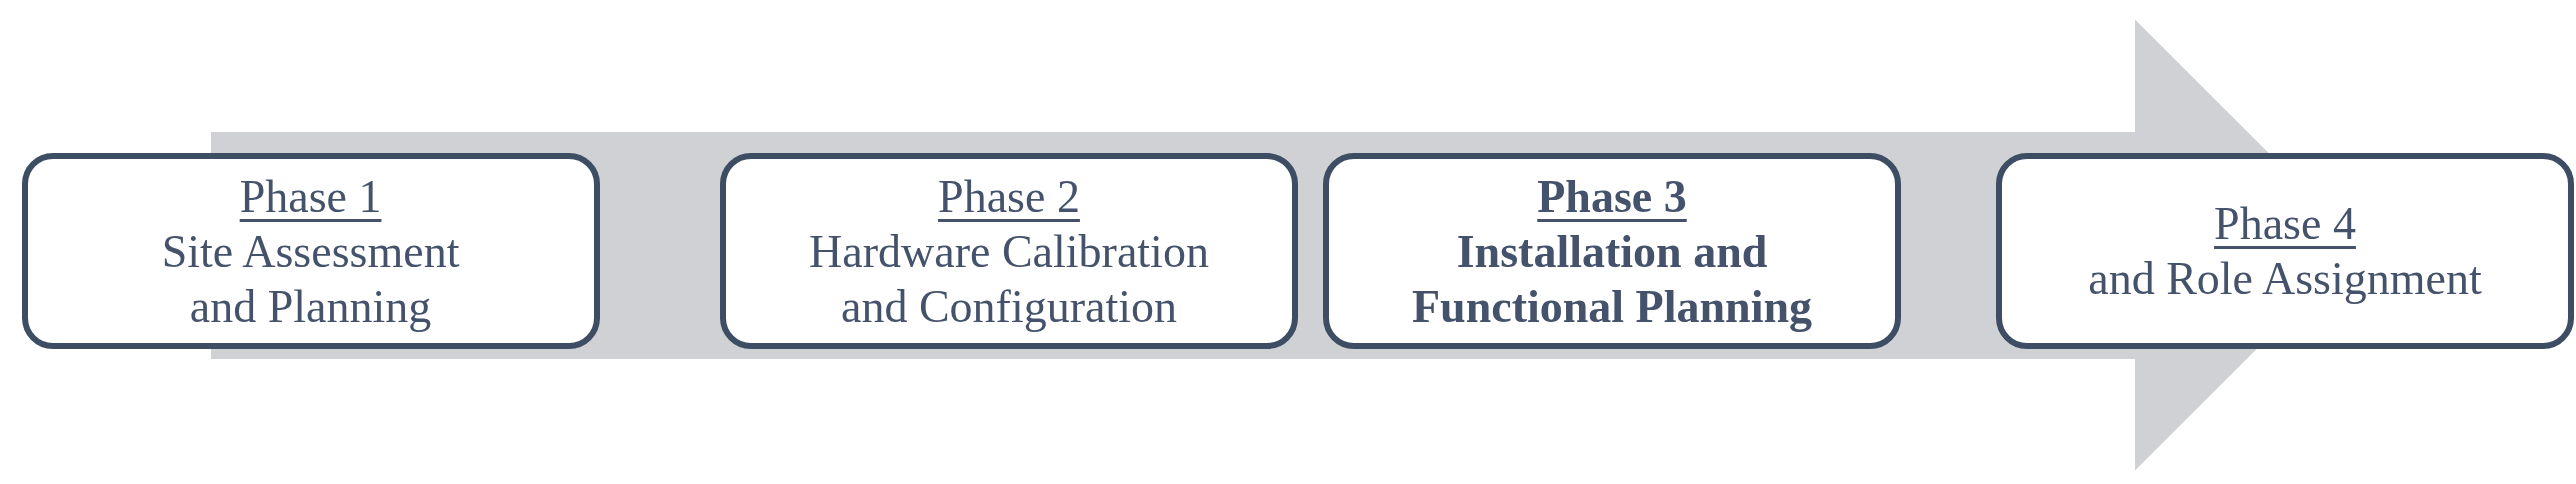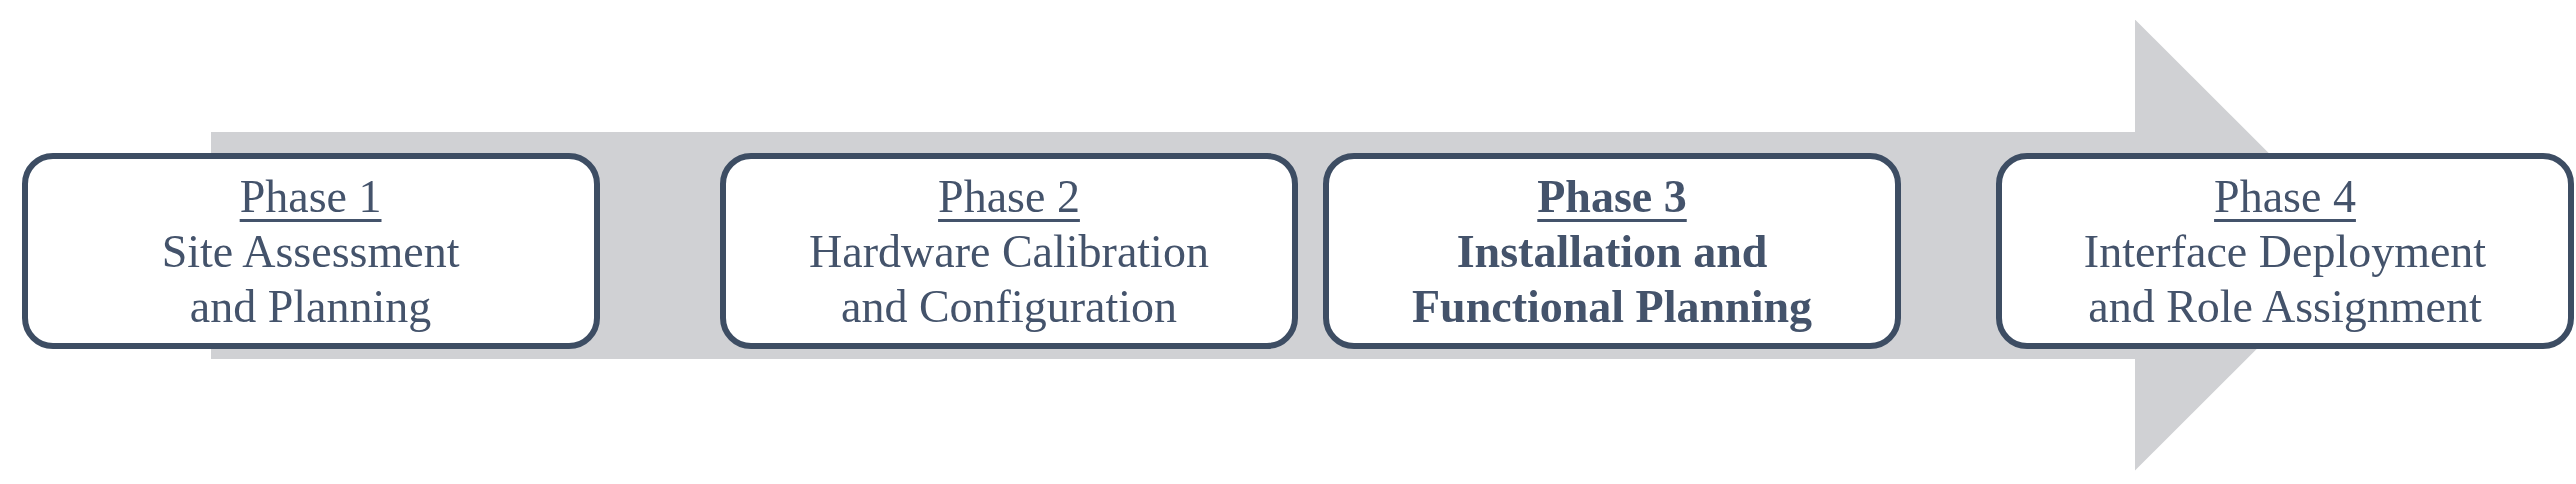--- a/index.html
+++ b/index.html
@@ -91,18 +91,17 @@
   </div>
 
   <div class="phase-box pos-3">
     <div class="phase-title">Phase 3</div>
     <div class="phase-line">Installation and</div>
     <div class="phase-line">Functional Planning</div>
   </div>
 
   <div class="phase-box pos-4">
     <div class="phase-title">Phase 4</div>
-    <div class="phase-line">Interface Deployment</div>
     <div class="phase-line">and Role Assignment</div>
   </div>
 
 </div>
 
 
 </body></html>

